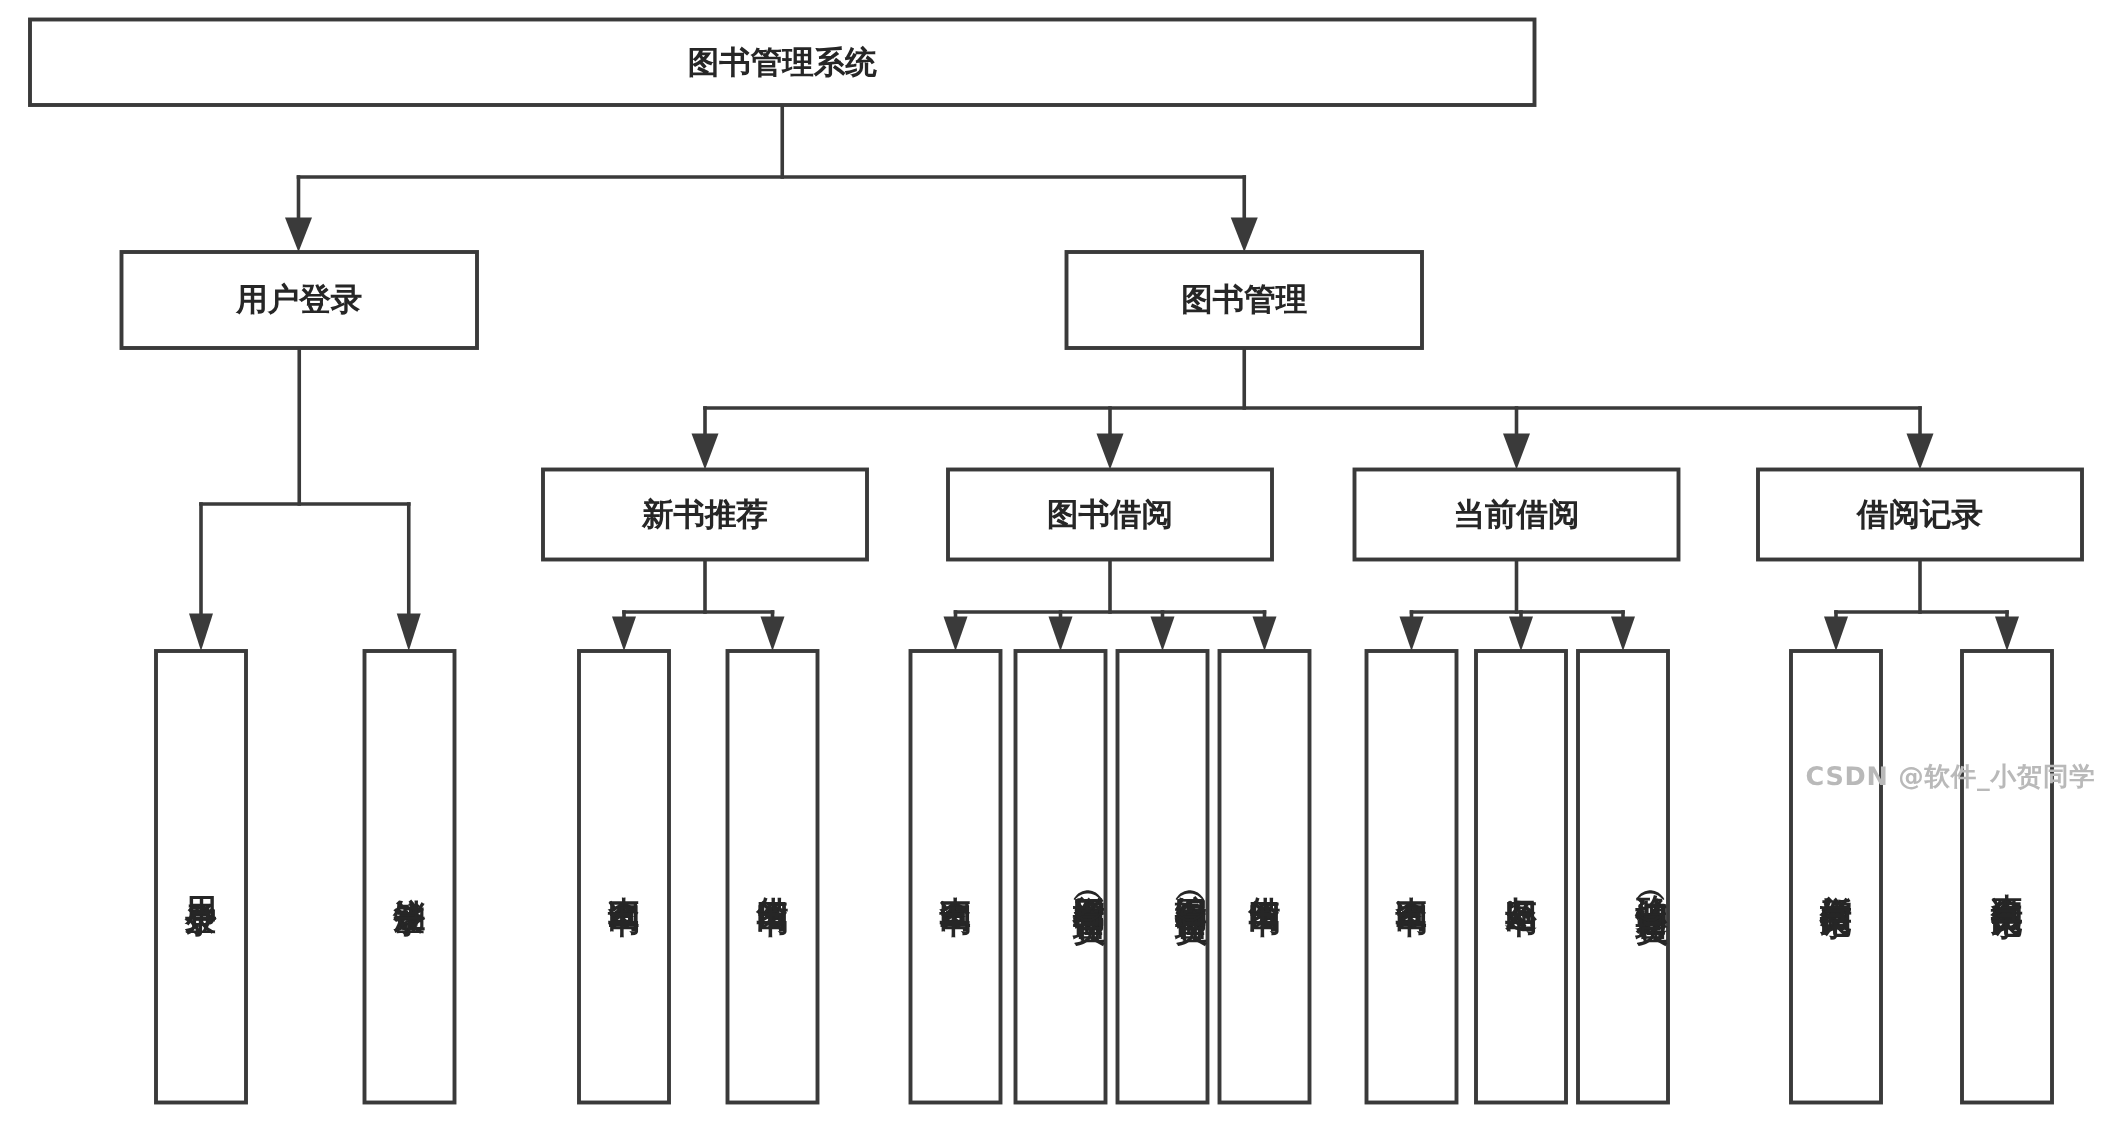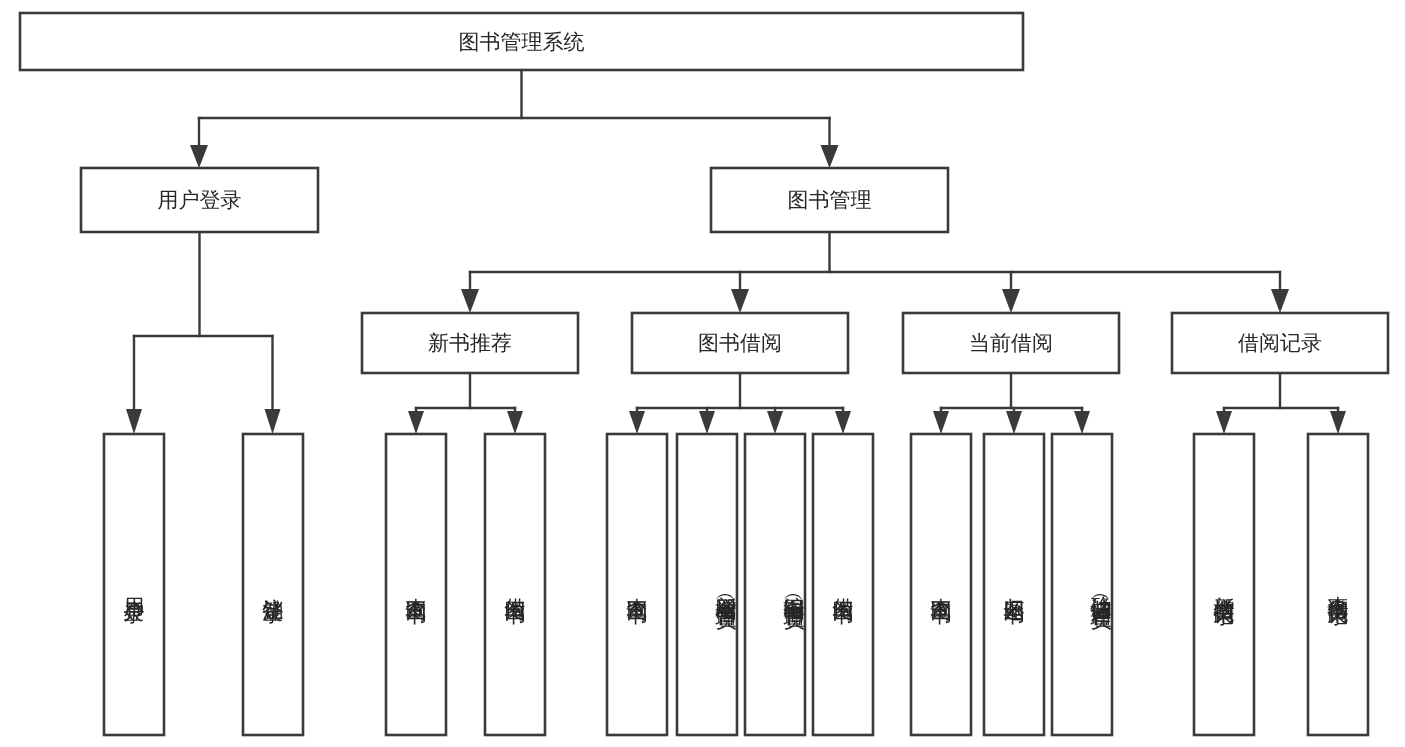--- a/index.html
+++ b/index.html
@@ -11,20 +11,21 @@
     width: 1405px;
     height: 747px;
     font-family: "DejaVu Sans", "Liberation Sans", sans-serif;
     overflow: hidden;
   }
   #diagram-root {
     position: relative;
     width: 1405px;
     height: 535px;
     background: #ffffff;
+    font-weight: bold;
   }
   svg.flow {
     position: absolute;
     left: 0;
     top: 0;
     width: 1405px;
     height: 747px;
   }
   .box-rect {
     fill: #ffffff;
@@ -208,14 +209,15 @@
   <div class="leaf-label center" style="left:607px; top:434px; width:60px; height:301px;">查询图书</div>
   <div class="leaf-label top" style="left:677px; top:440px; width:60px; height:295px;">新增图书（管理员）</div>
   <div class="leaf-label top" style="left:745px; top:440px; width:60px; height:295px;">编辑图书（管理员）</div>
   <div class="leaf-label center" style="left:813px; top:434px; width:60px; height:301px;">借阅图书</div>
   <div class="leaf-label center" style="left:911px; top:434px; width:60px; height:301px;">查询图书</div>
   <div class="leaf-label center" style="left:984px; top:434px; width:60px; height:301px;">归还图书</div>
   <div class="leaf-label top" style="left:1052px; top:440px; width:60px; height:295px;">确认归还（管理员）</div>
   <div class="leaf-label center" style="left:1194px; top:434px; width:60px; height:301px;">新增借阅记录</div>
   <div class="leaf-label center" style="left:1308px; top:434px; width:60px; height:301px;">查询借阅记录</div>
 
+  <div class="watermark">CSDN @软件_小贺同学</div>
 
 </div>
 
 </body></html>

